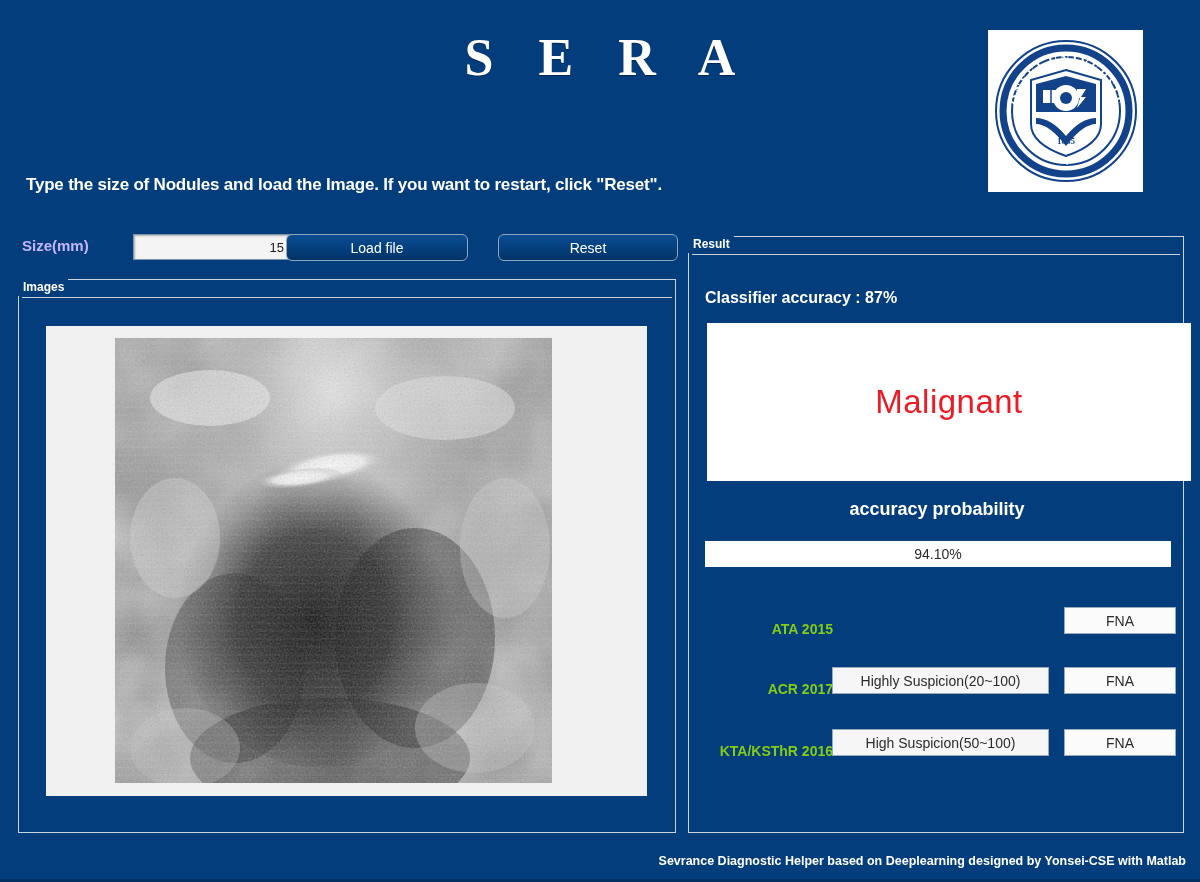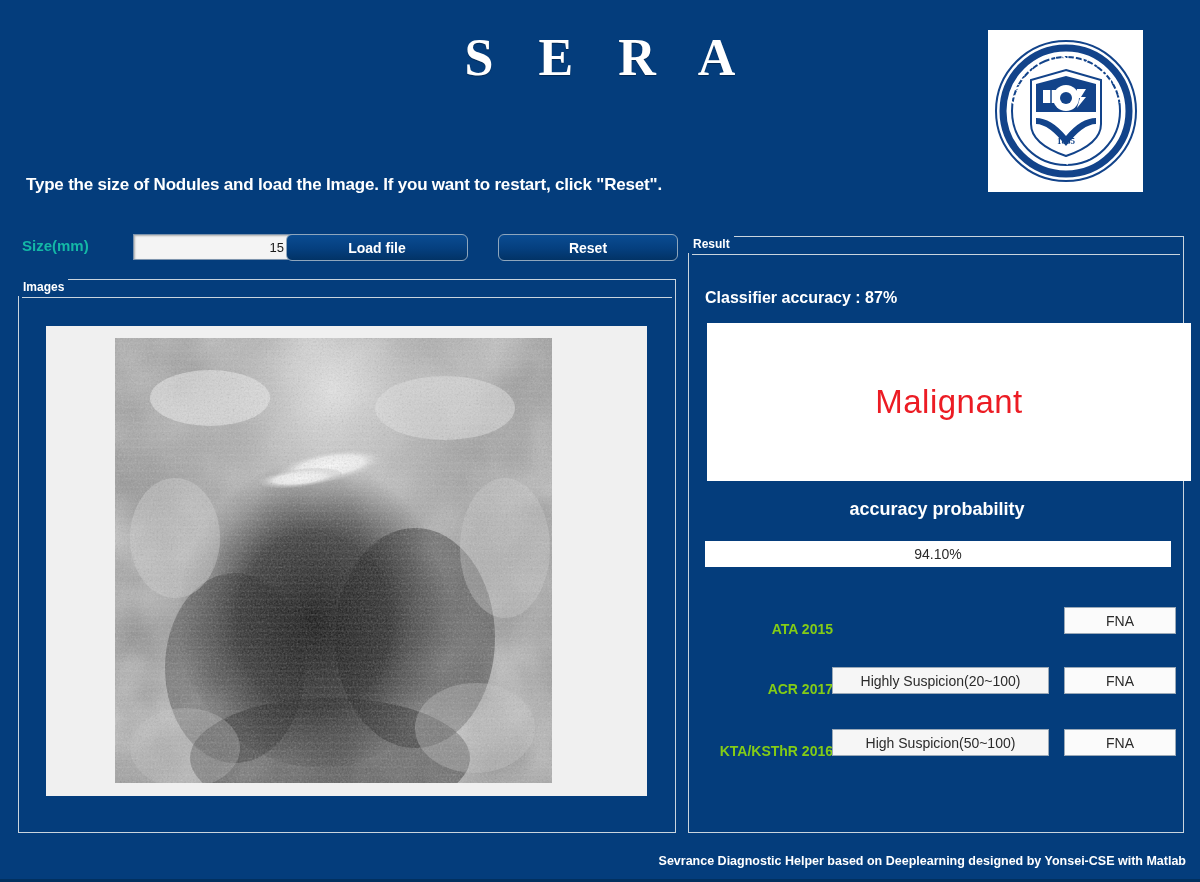--- a/index.html
+++ b/index.html
@@ -63,21 +63,21 @@
     left: 0;
     top: 232px;
     width: 1200px;
     height: 32px;
   }
 
   .size-label {
     position: absolute;
     left: 22px;
     top: 5px;
-    color: #14b8a6;
+    color: #c4b5fd;
     font-size: 15px;
     font-weight: bold;
   }
 
   .size-input {
     position: absolute;
     left: 97px;
     top: 2px;
     width: 160px;
     height: 26px;
@@ -96,21 +96,21 @@
   .tool-btn {
     position: absolute;
     top: 2px;
     height: 27px;
     border: 1px solid #8ea6bd;
     border-radius: 6px;
     background: linear-gradient(180deg, #0a4c92 0%, #053f7e 55%, #023366 100%);
     color: #ffffff;
     font-family: "Liberation Sans", sans-serif;
     font-size: 14px;
-    font-weight: bold;
+    font-weight: normal;
     cursor: pointer;
   }
   .btn-load { left: 286px; width: 182px; }
   .btn-reset { left: 498px; width: 180px; }
 
   
   .panel {
     position: absolute;
     border: 1px solid #c9d4de;
     background: #043d7c;

